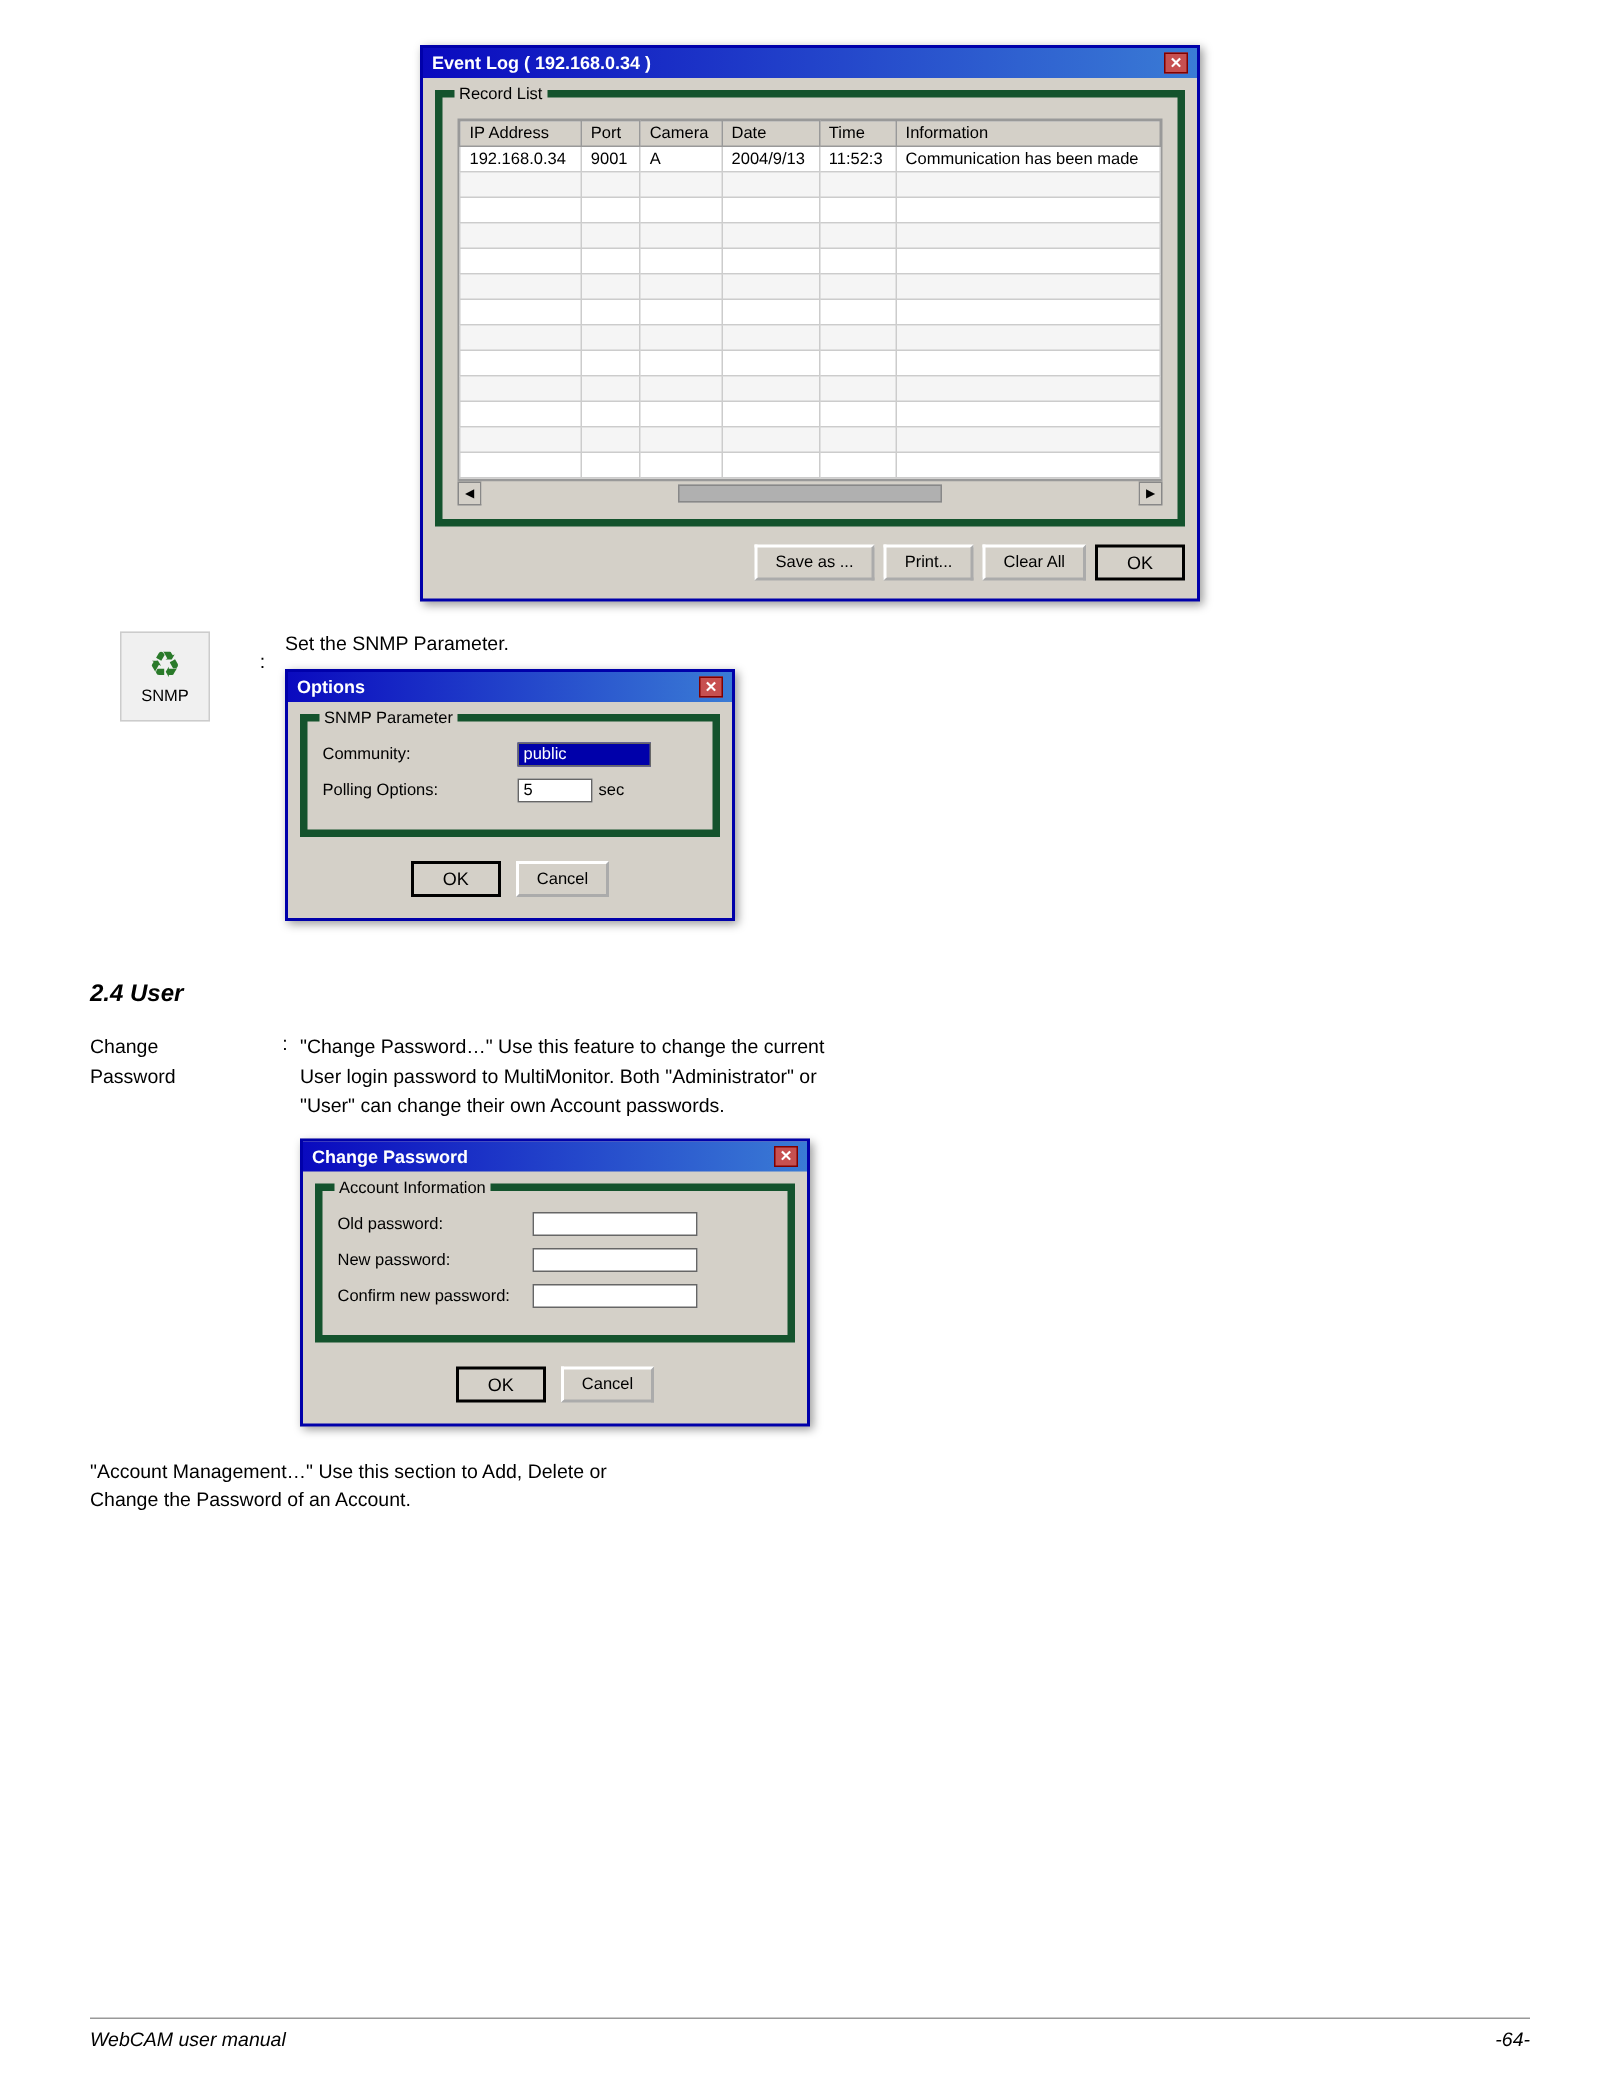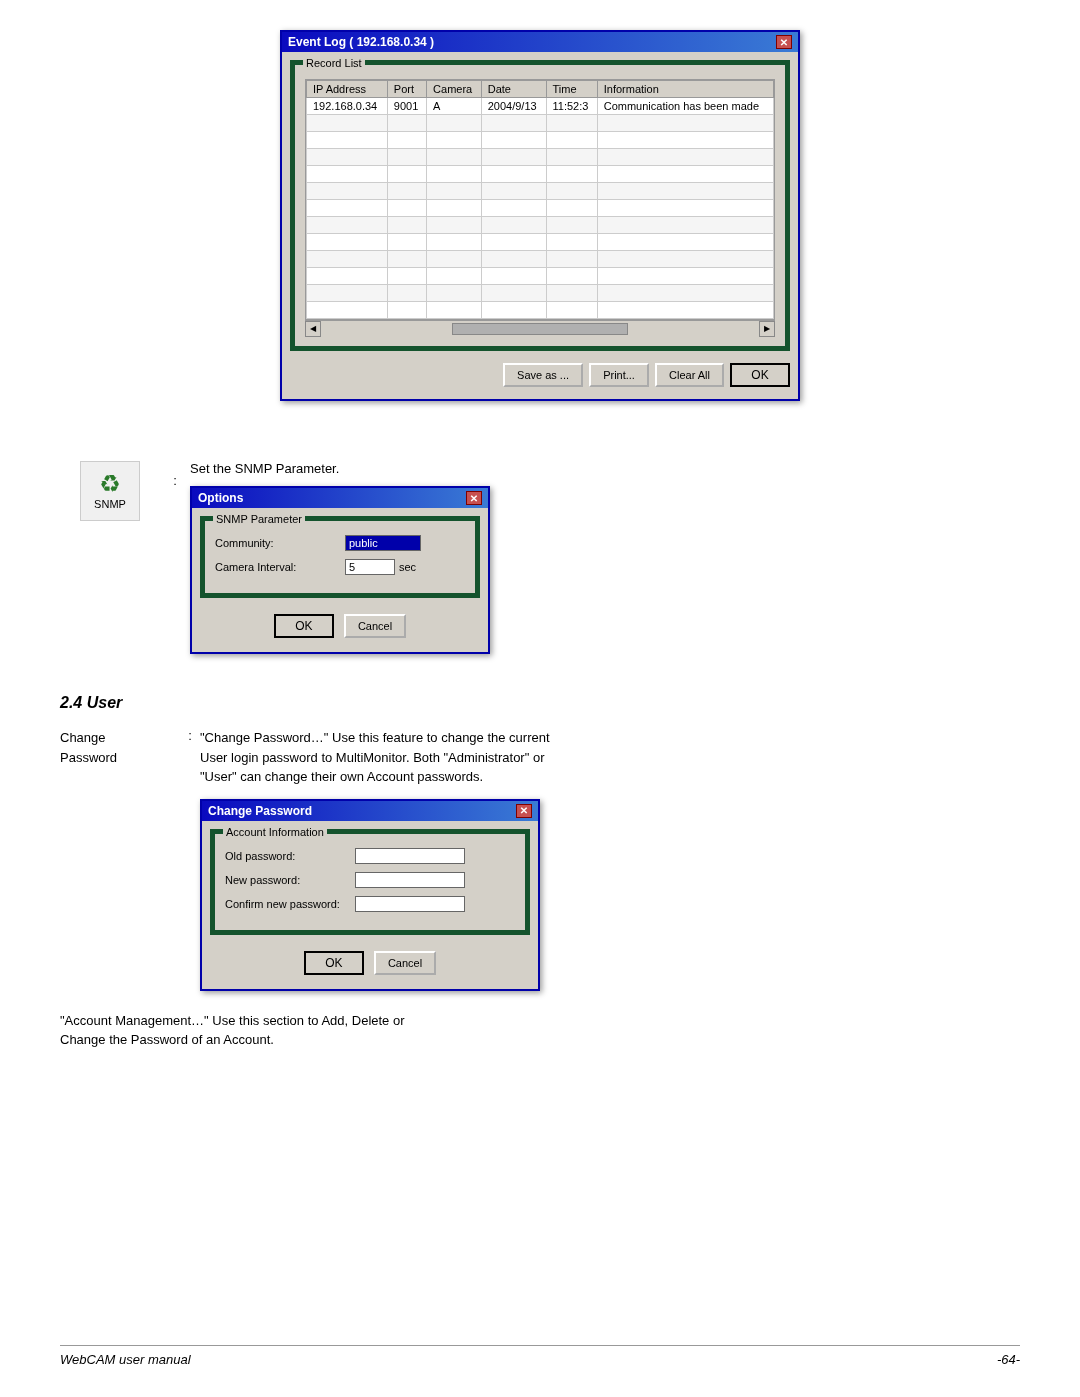--- a/index.html
+++ b/index.html
@@ -213,21 +213,21 @@
       display: flex;
       justify-content: center;
       gap: 10px;
       margin-top: 10px;
       padding: 6px 0;
     }
 
     .event-log-section {
       display: flex;
       justify-content: center;
-      margin-bottom: 60px;
+      margin-bottom: 20px;
     }
 
     .event-log-wrapper {
       width: 520px;
     }
 
     .snmp-section {
       display: flex;
       align-items: flex-start;
       margin-bottom: 40px;
@@ -510,25 +510,25 @@
         <div class="win-titlebar">
           <span class="win-titlebar-title">Options</span>
           <div class="win-close-btn">✕</div>
         </div>
         <div class="win-body">
           <div class="win-group" style="padding-top:14px;">
             <span class="win-group-label">SNMP Parameter</span>
 
             <div class="form-row">
               <span class="form-label">Community:</span>
-              <input class="win-input" style="background: rgb(0, 0, 170); color: rgb(255, 255, 255); width: 76px;" type="text" value="public">
+              <input class="win-input" style="background: rgb(0, 0, 170); color: rgb(255, 255, 255); width: 89px;" type="text" value="public">
             </div>
 
             <div class="form-row">
-              <span class="form-label">Camera Interval:</span>
+              <span class="form-label">Polling Options:</span>
               <input class="win-input" style="width: 50px;" type="text" value="5">
               <span style="margin-left:4px; font-size:11px;">sec</span>
             </div>
           </div>
           <div class="dialog-buttons">
             <button class="win-btn win-btn-default">OK</button>
             <button class="win-btn">Cancel</button>
           </div>
         </div>
       </div>

